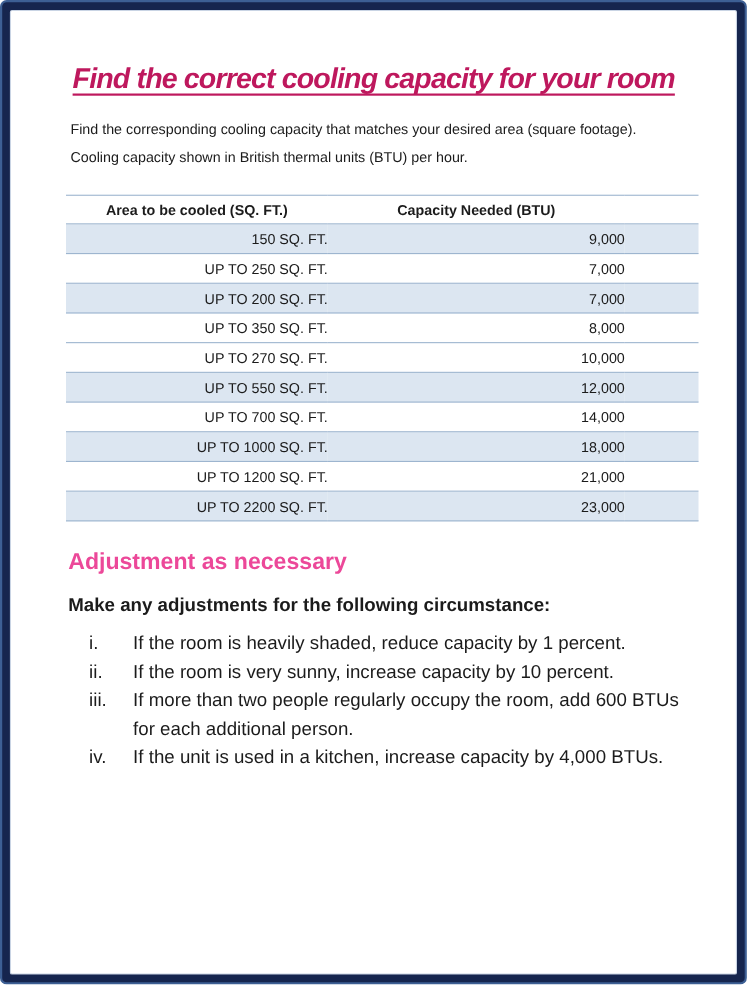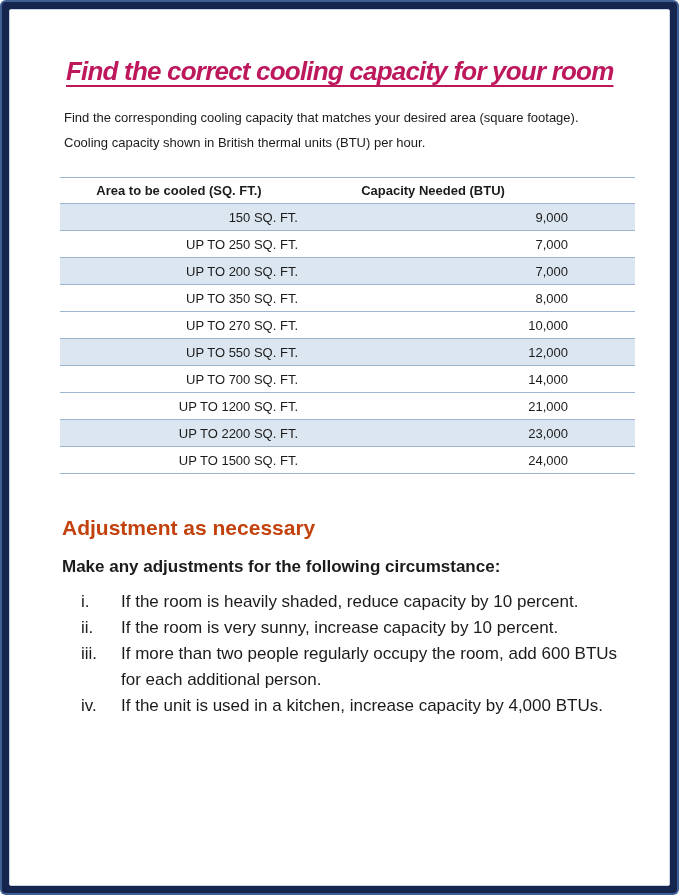--- a/index.html
+++ b/index.html
@@ -69,24 +69,24 @@
     padding: 0;
   }
   .cap-table td {
     height: 27px;
     text-align: right;
     padding: 0;
   }
   .cap-table tbody tr { border-bottom: 1.5px solid #9db5cf; }
   .cap-table tbody tr.blue { background: #dce6f1; }
   h2.section-heading {
-    margin: 42px 0 0 2px;
+    margin: 25px 0 0 2px;
     font-size: 21px;
     font-weight: bold;
-    color: #c2410c;
+    color: #ec4899;
   }
   .lead {
     margin: 17px 0 12px 2px;
     font-size: 17px;
     font-weight: bold;
   }
   .rlist { margin-top: 5px; }
   .ritem {
     display: flex;
     font-size: 17px;
@@ -152,46 +152,46 @@
           <tr class="blue">
               <td>UP TO 550 SQ. FT.</td>
               <td>12,000</td>
               <td></td>
             </tr>
           <tr>
               <td>UP TO 700 SQ. FT.</td>
               <td>14,000</td>
               <td></td>
             </tr>
+          <tr class="blue">
+              <td>UP TO 1000 SQ. FT.</td>
+              <td>18,000</td>
+              <td></td>
+            </tr>
           <tr>
               <td>UP TO 1200 SQ. FT.</td>
               <td>21,000</td>
               <td></td>
             </tr>
           <tr class="blue">
               <td>UP TO 2200 SQ. FT.</td>
               <td>23,000</td>
               <td></td>
             </tr>
-          <tr>
-              <td>UP TO 1500 SQ. FT.</td>
-              <td>24,000</td>
-              <td></td>
-            </tr>
         </tbody>
       </table>
 
       <h2 class="section-heading">Adjustment as necessary</h2>
 
       <p class="lead">Make any adjustments for the following circumstance:</p>
 
       <div class="rlist">
         <div class="ritem">
           <span class="rmark">i.</span>
-          <span class="rtext">If the room is heavily shaded, reduce capacity by 10 percent.</span>
+          <span class="rtext">If the room is heavily shaded, reduce capacity by 1 percent.</span>
         </div>
         <div class="ritem">
           <span class="rmark">ii.</span>
           <span class="rtext">If the room is very sunny, increase capacity by 10 percent.</span>
         </div>
         <div class="ritem">
           <span class="rmark">iii.</span>
           <span class="rtext">If more than two people regularly occupy the room, add 600 BTUs for each additional person.</span>
         </div>
         <div class="ritem">

